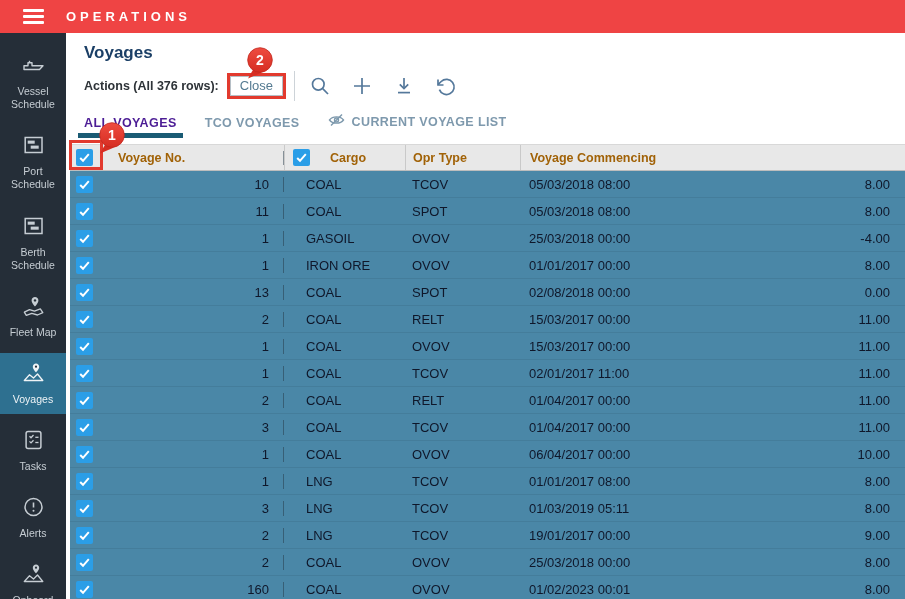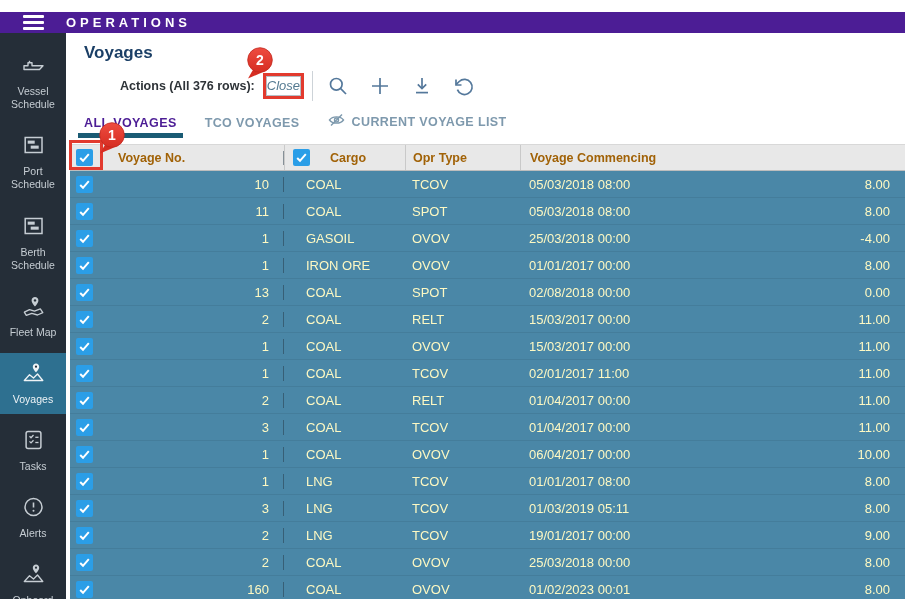--- a/index.html
+++ b/index.html
@@ -1,22 +1,22 @@
 <!DOCTYPE html>
 <html><head>
 <meta charset="utf-8">
 <style>
   * { margin:0; padding:0; box-sizing:border-box; }
   html,body { width:905px; height:599px; overflow:hidden; background:#fff;
     font-family:"Liberation Sans", sans-serif; }
   body { position:relative; }
 
   
-  .topbar { position:absolute; left:0; top:12px; width:905px; height:21px;
-    background:#4c1d95; display:flex; align-items:center; z-index:5; }
+  .topbar { position:absolute; left:0; top:0; width:905px; height:33px;
+    background:#ef4444; display:flex; align-items:center; z-index:5; }
   .hamburger { width:66px; display:flex; flex-direction:column; gap:3.5px;
     align-items:center; cursor:pointer; }
   .hamburger i { display:block; width:21px; height:2.5px; background:#fff; border-radius:1px; }
   .topbar-title { color:#fff; font-weight:bold; font-size:13px; letter-spacing:4px; }
 
   
   .sidebar { position:absolute; left:0; top:33px; width:66px; height:566px;
     background:#252e38; display:flex; flex-direction:column; padding-top:12px; }
   .side-item { display:flex; flex-direction:column; align-items:center;
     padding:8px 2px; margin-bottom:6px; color:#c6cdd3; cursor:pointer; }
@@ -25,41 +25,41 @@
   .side-label { font-size:10.5px; text-align:center; line-height:1.25; margin-top:4px; width:60px; }
 
   
   .main { position:absolute; left:66px; top:33px; width:839px; height:566px;
     background:#fff; overflow:hidden; }
   .page-title { position:absolute; left:18px; top:10px; font-size:17px;
     font-weight:bold; color:#1b3f66; }
 
   .actions-row { position:absolute; left:18px; top:40px; height:26px;
     display:flex; align-items:center; }
-  .actions-label { font-size:12.5px; font-weight:bold; color:#2e3338;margin-left:36px; }
+  .actions-label { font-size:12.5px; font-weight:bold; color:#2e3338; }
   .close-hl { margin-left:8px; border:3px solid #e23a2e; }
   .close-btn { font-family:inherit; font-size:13px; color:#547a91; background:#fff;
-    border:1px solid #b6bfc6; padding:1px 0 2px; cursor:pointer; display:block;font-style:italic; }
+    border:1px solid #b6bfc6; padding:1px 9px 2px; cursor:pointer; display:block; }
   .v-sep { width:1px; height:30px; background:#cdd3d8; margin-left:8px; }
   .action-icons { display:flex; align-items:center; gap:20px; margin-left:14px; color:#54789b; }
   .action-icons span { display:flex; cursor:pointer; }
   .action-icons svg { width:22px; height:22px; }
 
   .tabs-row { position:absolute; left:12px; top:80px; display:flex; align-items:flex-end; gap:16px; }
   .tab { font-size:12.5px; font-weight:bold; letter-spacing:.4px; color:#7e99ad;
     padding:0 6px 8px; cursor:pointer; display:flex; align-items:center; gap:7px; }
   .tab.active { color:#4c1d95; border-bottom:5px solid #1a5b74; padding-bottom:3px; }
   .tab svg { width:17px; height:14px; }
 
   
   .table { position:absolute; left:4px; top:111px; width:835px; }
   .thead { display:flex; height:27px; background:#e8e8e8; align-items:center;
     border-top:1px solid #d8d8d8; border-bottom:1px solid #bdbdbd;
     color:#a16207; font-size:12.5px; font-weight:bold; }
-  .trow { display:flex; height:27px; background:#4a87a7; color:#fef9c3; font-size:13px;
+  .trow { display:flex; height:27px; background:#4a87a7; color:#0f172a; font-size:13px;
     align-items:center; border-bottom:1px solid rgba(0,0,0,.07); cursor:pointer; }
   .c0 { width:36px; display:flex; padding-left:6px; flex-shrink:0; }
   .c1 { width:178px; flex-shrink:0; border-right:1px solid rgba(35,55,70,.5); }
   .thead .c1 { padding-left:12px; }
   .trow  .c1 { text-align:right; padding-right:14px; }
   .c2 { width:121px; flex-shrink:0; }
   .thead .c2 { display:flex; align-items:center; padding-left:8px; }
   .thead .c2 .col-label { margin-left:20px; }
   .trow  .c2 { padding-left:22px; }
   .c3 { width:115px; padding-left:7px; flex-shrink:0; }

